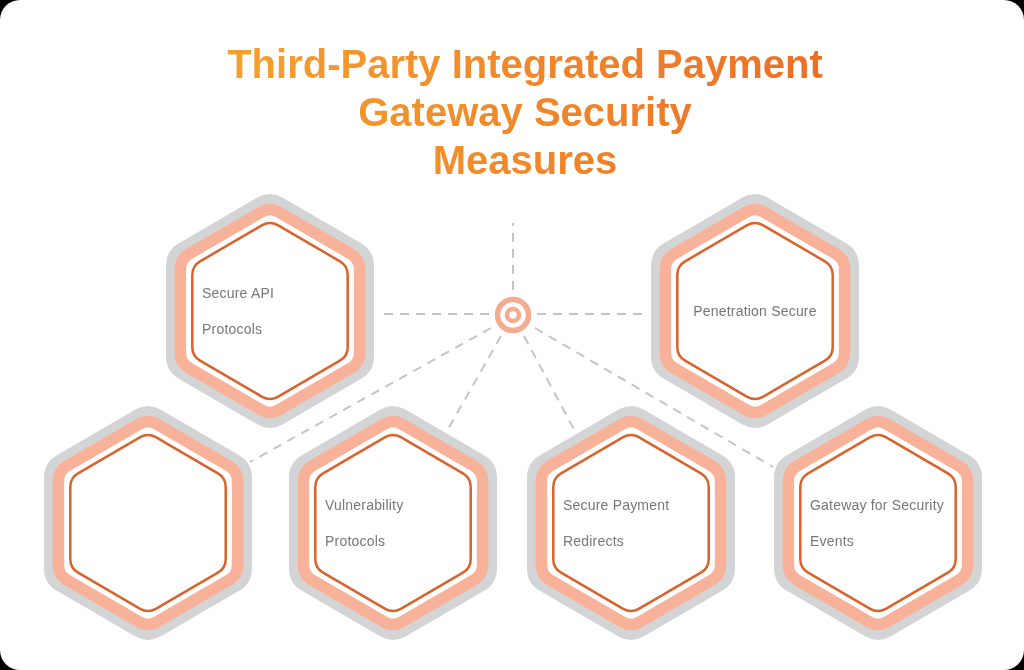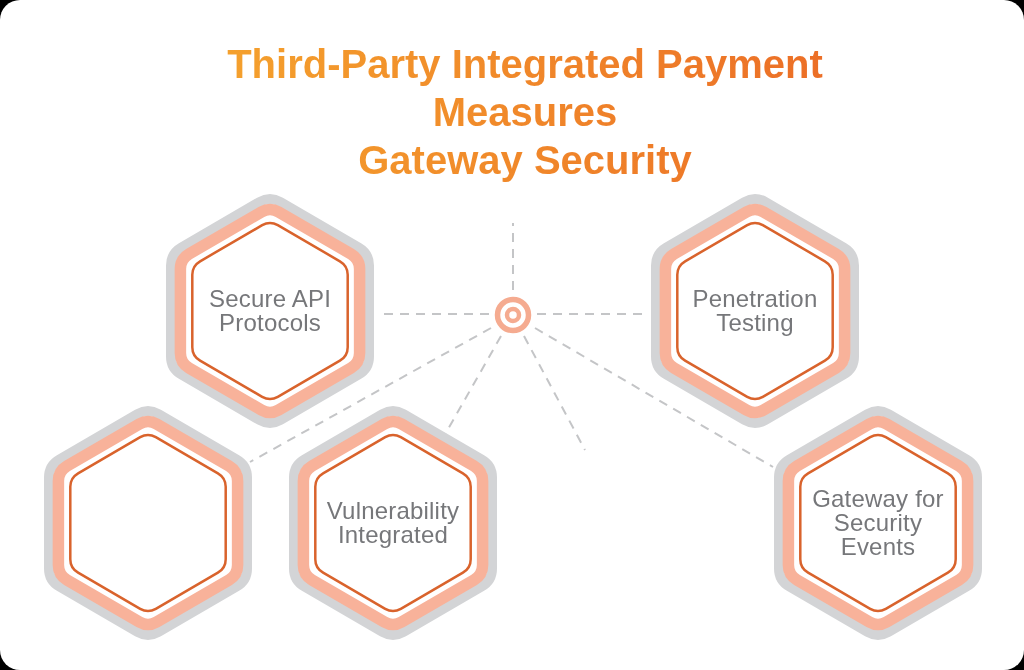--- a/index.html
+++ b/index.html
@@ -70,36 +70,35 @@
     position:absolute;
     left:0;top:0;
     width:212px;height:244px;
   }
   .hx-gray{fill:none;stroke:var(--hex-outer-gray);stroke-width:10;stroke-linejoin:round;}
   .hx-salmon{fill:none;stroke:var(--hex-salmon);stroke-width:11.5;stroke-linejoin:round;}
   .hx-inner{fill:#ffffff;stroke:var(--hex-orange-stroke);stroke-width:2.5;stroke-linejoin:round;}
   .node .label{
     position:relative;
     max-width:136px;
-    text-align:center;
-    font-size:24px;
-    line-height:24px;
+    font-size:14px;
+    line-height:36px;
     color:var(--label-text);
     letter-spacing:0.2px;
   }
 </style>
 </head>
 <body>
 
 <div class="canvas">
 
   <h1 class="title">
     <span class="tl">Third-Party Integrated Payment</span>
+    <span class="tl">Gateway Security</span>
     <span class="tl">Measures</span>
-    <span class="tl">Gateway Security</span>
   </h1>
 
   <svg class="overlay" viewBox="0 0 1024 670">
     <g class="conn">
       <line x1="513" y1="290" x2="513" y2="223"></line>
       <line x1="489" y1="314" x2="381" y2="314"></line>
       <line x1="537" y1="314" x2="646" y2="314"></line>
       <line x1="491" y1="328" x2="250" y2="462"></line>
       <line x1="501" y1="336" x2="439" y2="445"></line>
       <line x1="524" y1="336" x2="585" y2="450"></line>
@@ -119,40 +118,48 @@
     </svg>
     <span class="label">Secure API Protocols</span>
   </div>
 
   <div class="node" style="left:649px;top:189px">
     <svg viewBox="0 0 212 244">
       <path class="hx-gray" d="M 95.6 13.0 Q 106 7 116.4 13.0 L 194.6 58.5 Q 205 64.5 205.0 76.5 L 205.0 167.5 Q 205 179.5 194.6 185.5 L 116.4 231.0 Q 106 237 95.6 231.0 L 17.4 185.5 Q 7 179.5 7.0 167.5 L 7.0 76.5 Q 7 64.5 17.4 58.5 Z"></path>
       <path class="hx-salmon" d="M 97.4 23.0 Q 106 18 114.6 23.0 L 187.0 65.0 Q 195.6 70 195.6 80.0 L 195.6 164.0 Q 195.6 174 187.0 179.0 L 114.6 221.0 Q 106 226 97.4 221.0 L 25.0 179.0 Q 16.400000000000006 174 16.4 164.0 L 16.4 80.0 Q 16.400000000000006 70 25.0 65.0 Z"></path>
       <path class="hx-inner" d="M 98.2 36.2 Q 106 31.700000000000003 113.8 36.2 L 175.9 72.3 Q 183.7 76.85 183.7 85.8 L 183.7 158.2 Q 183.7 167.15 175.9 171.7 L 113.8 207.8 Q 106 212.3 98.2 207.8 L 36.1 171.7 Q 28.299999999999997 167.15 28.3 158.2 L 28.3 85.8 Q 28.299999999999997 76.85 36.1 72.3 Z"></path>
     </svg>
-    <span class="label">Penetration Testing</span>
+    <span class="label">Penetration Secure</span>
   </div>
 
   <div class="node" style="left:42px;top:401px">
     <svg viewBox="0 0 212 244">
       <path class="hx-gray" d="M 95.6 13.0 Q 106 7 116.4 13.0 L 194.6 58.5 Q 205 64.5 205.0 76.5 L 205.0 167.5 Q 205 179.5 194.6 185.5 L 116.4 231.0 Q 106 237 95.6 231.0 L 17.4 185.5 Q 7 179.5 7.0 167.5 L 7.0 76.5 Q 7 64.5 17.4 58.5 Z"></path>
       <path class="hx-salmon" d="M 97.4 23.0 Q 106 18 114.6 23.0 L 187.0 65.0 Q 195.6 70 195.6 80.0 L 195.6 164.0 Q 195.6 174 187.0 179.0 L 114.6 221.0 Q 106 226 97.4 221.0 L 25.0 179.0 Q 16.400000000000006 174 16.4 164.0 L 16.4 80.0 Q 16.400000000000006 70 25.0 65.0 Z"></path>
       <path class="hx-inner" d="M 98.2 36.2 Q 106 31.700000000000003 113.8 36.2 L 175.9 72.3 Q 183.7 76.85 183.7 85.8 L 183.7 158.2 Q 183.7 167.15 175.9 171.7 L 113.8 207.8 Q 106 212.3 98.2 207.8 L 36.1 171.7 Q 28.299999999999997 167.15 28.3 158.2 L 28.3 85.8 Q 28.299999999999997 76.85 36.1 72.3 Z"></path>
     </svg>
   </div>
 
   <div class="node" style="left:287px;top:401px">
     <svg viewBox="0 0 212 244">
       <path class="hx-gray" d="M 95.6 13.0 Q 106 7 116.4 13.0 L 194.6 58.5 Q 205 64.5 205.0 76.5 L 205.0 167.5 Q 205 179.5 194.6 185.5 L 116.4 231.0 Q 106 237 95.6 231.0 L 17.4 185.5 Q 7 179.5 7.0 167.5 L 7.0 76.5 Q 7 64.5 17.4 58.5 Z"></path>
       <path class="hx-salmon" d="M 97.4 23.0 Q 106 18 114.6 23.0 L 187.0 65.0 Q 195.6 70 195.6 80.0 L 195.6 164.0 Q 195.6 174 187.0 179.0 L 114.6 221.0 Q 106 226 97.4 221.0 L 25.0 179.0 Q 16.400000000000006 174 16.4 164.0 L 16.4 80.0 Q 16.400000000000006 70 25.0 65.0 Z"></path>
       <path class="hx-inner" d="M 98.2 36.2 Q 106 31.700000000000003 113.8 36.2 L 175.9 72.3 Q 183.7 76.85 183.7 85.8 L 183.7 158.2 Q 183.7 167.15 175.9 171.7 L 113.8 207.8 Q 106 212.3 98.2 207.8 L 36.1 171.7 Q 28.299999999999997 167.15 28.3 158.2 L 28.3 85.8 Q 28.299999999999997 76.85 36.1 72.3 Z"></path>
     </svg>
-    <span class="label">Vulnerability Integrated</span>
+    <span class="label">Vulnerability Protocols</span>
   </div>
 
+  <div class="node" style="left:525px;top:401px">
+    <svg viewBox="0 0 212 244">
+      <path class="hx-gray" d="M 95.6 13.0 Q 106 7 116.4 13.0 L 194.6 58.5 Q 205 64.5 205.0 76.5 L 205.0 167.5 Q 205 179.5 194.6 185.5 L 116.4 231.0 Q 106 237 95.6 231.0 L 17.4 185.5 Q 7 179.5 7.0 167.5 L 7.0 76.5 Q 7 64.5 17.4 58.5 Z"></path>
+      <path class="hx-salmon" d="M 97.4 23.0 Q 106 18 114.6 23.0 L 187.0 65.0 Q 195.6 70 195.6 80.0 L 195.6 164.0 Q 195.6 174 187.0 179.0 L 114.6 221.0 Q 106 226 97.4 221.0 L 25.0 179.0 Q 16.400000000000006 174 16.4 164.0 L 16.4 80.0 Q 16.400000000000006 70 25.0 65.0 Z"></path>
+      <path class="hx-inner" d="M 98.2 36.2 Q 106 31.700000000000003 113.8 36.2 L 175.9 72.3 Q 183.7 76.85 183.7 85.8 L 183.7 158.2 Q 183.7 167.15 175.9 171.7 L 113.8 207.8 Q 106 212.3 98.2 207.8 L 36.1 171.7 Q 28.299999999999997 167.15 28.3 158.2 L 28.3 85.8 Q 28.299999999999997 76.85 36.1 72.3 Z"></path>
+    </svg>
+    <span class="label">Secure Payment Redirects</span>
+  </div>
 
   <div class="node" style="left:772px;top:401px">
     <svg viewBox="0 0 212 244">
       <path class="hx-gray" d="M 95.6 13.0 Q 106 7 116.4 13.0 L 194.6 58.5 Q 205 64.5 205.0 76.5 L 205.0 167.5 Q 205 179.5 194.6 185.5 L 116.4 231.0 Q 106 237 95.6 231.0 L 17.4 185.5 Q 7 179.5 7.0 167.5 L 7.0 76.5 Q 7 64.5 17.4 58.5 Z"></path>
       <path class="hx-salmon" d="M 97.4 23.0 Q 106 18 114.6 23.0 L 187.0 65.0 Q 195.6 70 195.6 80.0 L 195.6 164.0 Q 195.6 174 187.0 179.0 L 114.6 221.0 Q 106 226 97.4 221.0 L 25.0 179.0 Q 16.400000000000006 174 16.4 164.0 L 16.4 80.0 Q 16.400000000000006 70 25.0 65.0 Z"></path>
       <path class="hx-inner" d="M 98.2 36.2 Q 106 31.700000000000003 113.8 36.2 L 175.9 72.3 Q 183.7 76.85 183.7 85.8 L 183.7 158.2 Q 183.7 167.15 175.9 171.7 L 113.8 207.8 Q 106 212.3 98.2 207.8 L 36.1 171.7 Q 28.299999999999997 167.15 28.3 158.2 L 28.3 85.8 Q 28.299999999999997 76.85 36.1 72.3 Z"></path>
     </svg>
     <span class="label">Gateway for Security Events</span>
   </div>
 

